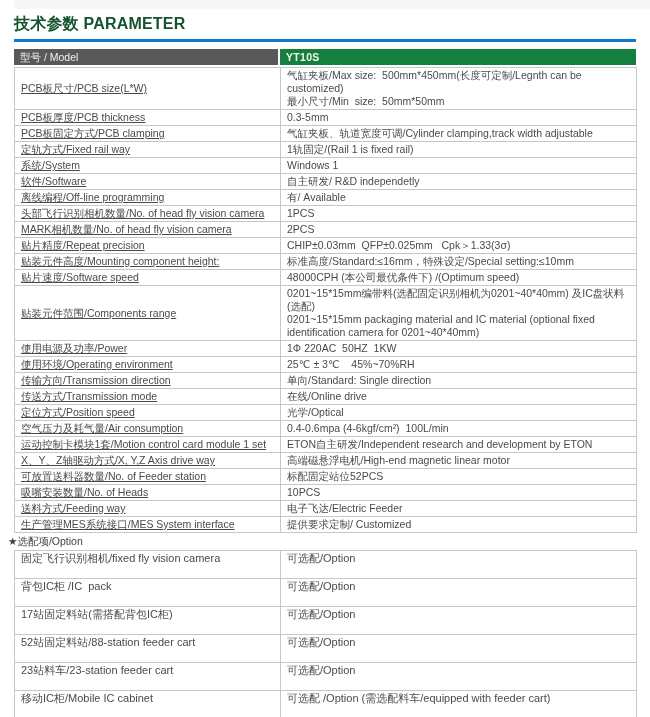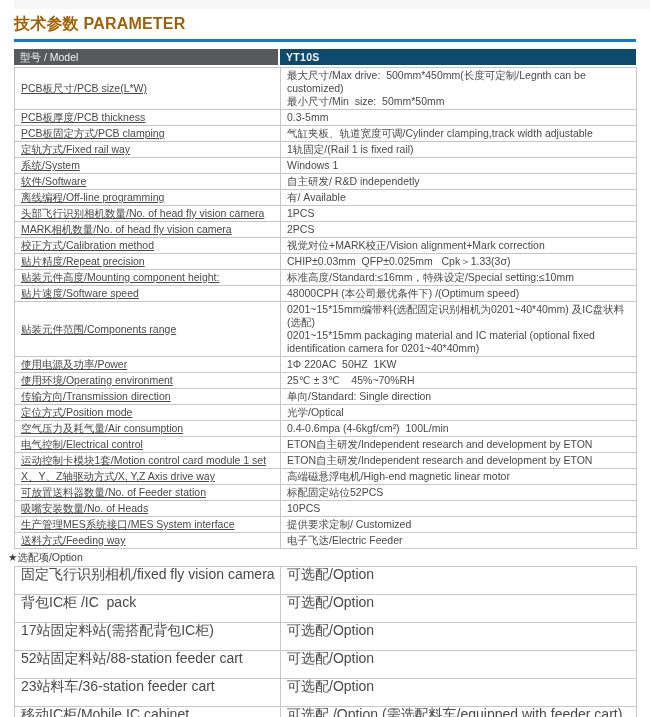--- a/index.html
+++ b/index.html
@@ -12,21 +12,21 @@
     overflow: hidden;
   }
   .top-strip {
     position: absolute; left: 14px; top: 0;
     width: 636px; height: 9px;
     background: #f7f7f8;
   }
   .content { padding: 0 14px; position: relative; }
   .page-title {
     margin-top: 14px;
-    font-size: 16px; font-weight: bold; color: #a16207;
+    font-size: 16px; font-weight: bold; color: #14532d;
     line-height: 20px; letter-spacing: 0.2px;
   }
   .title-underline {
     margin-top: 5px;
     width: 622px; height: 3px;
     background: #127acc;
   }
   .table-wrap { margin-top: 7px; width: 622px; }
   .thead-row { display: flex; height: 16px; }
   .thead-cell {
@@ -64,21 +64,21 @@
   }
   table.options {
     width: 622px;
     border-collapse: collapse;
     table-layout: fixed;
   }
   table.options col.c-label { width: 266px; }
   table.options col.c-value { width: 356px; }
   table.options td {
     border: 1px solid #c7c7c9;
-    font-size: 14px;
+    font-size: 11px;
     line-height: 13px;
     height: 15px;
     padding: 1px 4px 13px 6px;
     vertical-align: middle;
     color: #4a4a4a;
     white-space: pre-wrap;
     overflow: hidden;
     margin-top: 44px;
   }
 </style>
@@ -90,32 +90,32 @@
 <div class="content">
 
   <div class="page-title">技术参数  PARAMETER</div>
 
   <div class="title-underline" style="background: rgb(18, 122, 204);"></div>
 
   <div class="table-wrap">
 
     <div class="thead-row">
       <div class="thead-cell model-label" style="background: rgb(88, 89, 91);">型号 / Model</div>
-      <div class="thead-cell model-value" style="background: #0c4a6e;">YT10S</div>
+      <div class="thead-cell model-value" style="background: #15803d;">YT10S</div>
     </div>
 
     <table class="spec">
       <colgroup>
           <col class="c-label">
           <col class="c-value">
         </colgroup>
       <tbody id="spec-body">
           <tr>
             <td class="label">PCB板尺寸/PCB size(L*W)</td>
-            <td class="value">最大尺寸/Max drive:  500mm*450mm(长度可定制/Legnth can be customized)
+            <td class="value">气缸夹板/Max size:  500mm*450mm(长度可定制/Legnth can be customized)
 最小尺寸/Min  size:  50mm*50mm</td>
           </tr>
           <tr>
             <td class="label">PCB板厚度/PCB thickness</td>
             <td class="value">0.3-5mm</td>
           </tr>
           <tr>
             <td class="label">PCB板固定方式/PCB clamping</td>
             <td class="value">气缸夹板、轨道宽度可调/Cylinder clamping,track width adjustable</td>
           </tr>
@@ -135,24 +135,20 @@
             <td class="label">离线编程/Off-line programming</td>
             <td class="value">有/ Available</td>
           </tr>
           <tr>
             <td class="label">头部飞行识别相机数量/No. of head fly vision camera</td>
             <td class="value">1PCS</td>
           </tr>
           <tr>
             <td class="label">MARK相机数量/No. of head fly vision camera</td>
             <td class="value">2PCS</td>
-          </tr>
-          <tr>
-            <td class="label">校正方式/Calibration method</td>
-            <td class="value">视觉对位+MARK校正/Vision alignment+Mark correction</td>
           </tr>
           <tr>
             <td class="label">贴片精度/Repeat precision</td>
             <td class="value">CHIP±0.03mm  QFP±0.025mm   Cpk＞1.33(3σ)</td>
           </tr>
           <tr>
             <td class="label">贴装元件高度/Mounting component height:</td>
             <td class="value">标准高度/Standard:≤16mm，特殊设定/Special setting:≤10mm</td>
           </tr>
           <tr>
@@ -170,54 +166,54 @@
           </tr>
           <tr>
             <td class="label">使用环境/Operating environment</td>
             <td class="value">25℃ ± 3℃    45%~70%RH</td>
           </tr>
           <tr>
             <td class="label">传输方向/Transmission direction</td>
             <td class="value">单向/Standard: Single direction</td>
           </tr>
           <tr>
-            <td class="label">定位方式/Position mode</td>
+            <td class="label">传送方式/Transmission mode</td>
+            <td class="value">在线/Online drive</td>
+          </tr>
+          <tr>
+            <td class="label">定位方式/Position speed</td>
             <td class="value">光学/Optical</td>
           </tr>
           <tr>
             <td class="label">空气压力及耗气量/Air consumption</td>
             <td class="value">0.4-0.6mpa (4-6kgf/cm²)  100L/min</td>
           </tr>
           <tr>
-            <td class="label">电气控制/Electrical control</td>
-            <td class="value">ETON自主研发/Independent research and development by ETON</td>
-          </tr>
-          <tr>
             <td class="label">运动控制卡模块1套/Motion control card module 1 set</td>
             <td class="value">ETON自主研发/Independent research and development by ETON</td>
           </tr>
           <tr>
             <td class="label">X、Y、Z轴驱动方式/X, Y,Z Axis drive way</td>
             <td class="value">高端磁悬浮电机/High-end magnetic linear motor</td>
           </tr>
           <tr>
             <td class="label">可放置送料器数量/No. of Feeder station</td>
             <td class="value">标配固定站位52PCS</td>
           </tr>
           <tr>
             <td class="label">吸嘴安装数量/No. of Heads</td>
             <td class="value">10PCS</td>
           </tr>
           <tr>
+            <td class="label">送料方式/Feeding way</td>
+            <td class="value">电子飞达/Electric Feeder</td>
+          </tr>
+          <tr>
             <td class="label">生产管理MES系统接口/MES System interface</td>
             <td class="value">提供要求定制/ Customized</td>
-          </tr>
-          <tr>
-            <td class="label">送料方式/Feeding way</td>
-            <td class="value">电子飞达/Electric Feeder</td>
           </tr>
         </tbody>
     </table>
 
     <div class="option-label">★选配项/Option</div>
 
     <table class="options">
       <colgroup>
           <col class="c-label">
           <col class="c-value">
@@ -233,21 +229,21 @@
           </tr>
           <tr>
             <td class="label">17站固定料站(需搭配背包IC柜)</td>
             <td class="value">可选配/Option</td>
           </tr>
           <tr>
             <td class="label">52站固定料站/88-station feeder cart</td>
             <td class="value">可选配/Option</td>
           </tr>
           <tr>
-            <td class="label">23站料车/36-station feeder cart</td>
+            <td class="label">23站料车/23-station feeder cart</td>
             <td class="value">可选配/Option</td>
           </tr>
           <tr>
             <td class="label">移动IC柜/Mobile IC cabinet</td>
             <td class="value">可选配 /Option (需选配料车/equipped with feeder cart)</td>
           </tr>
           <tr>
             <td class="label">吸嘴交换站/Nozzle exchange station</td>
             <td class="value">可选配/Option</td>
           </tr>

